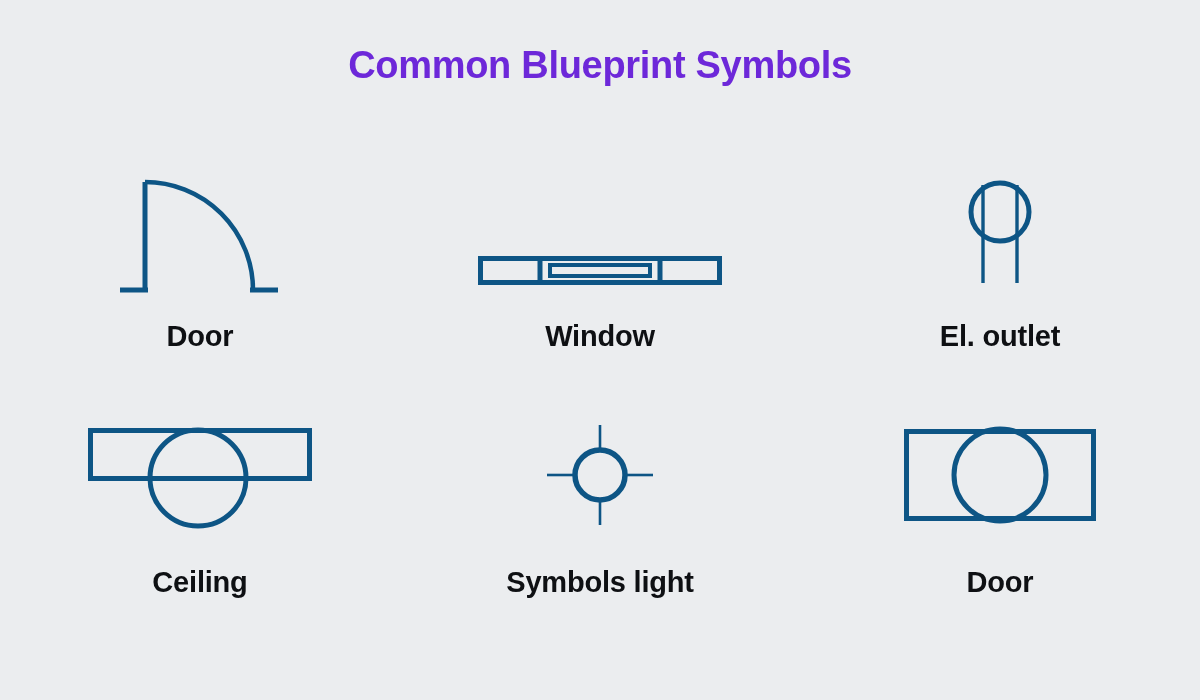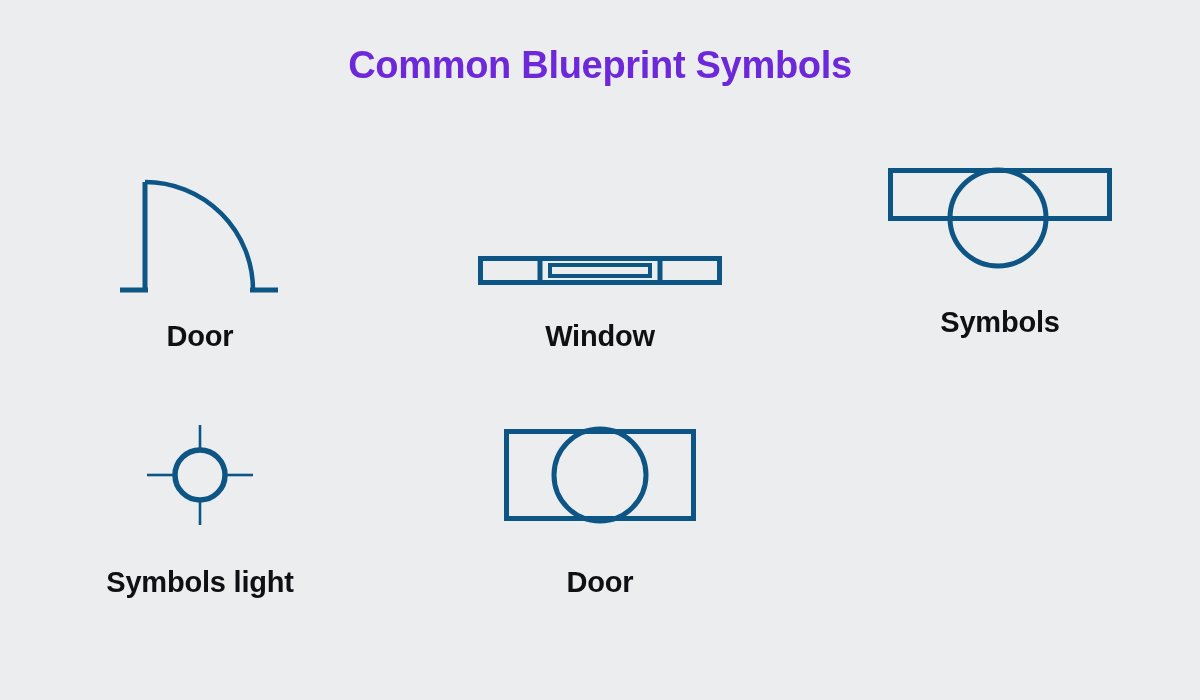--- a/index.html
+++ b/index.html
@@ -109,31 +109,44 @@
           <line x1="62" y1="88.5" x2="62" y2="112.5"></line>
 
           <line x1="182" y1="88.5" x2="182" y2="112.5"></line>
 
           <rect x="72" y="95" width="100" height="11" stroke-width="4"></rect>
         </svg>
       </div>
       <div class="symbol-label">Window</div>
     </div>
 
+    <div class="cell row1">
+      <div class="symbol-box">
+        <svg width="120" height="130" viewBox="0 0 120 130" fill="none" stroke="#0d5585">
+
+          <circle cx="60" cy="42" r="29" stroke-width="5"></circle>
+
+          <line x1="43" y1="15" x2="43" y2="113" stroke-width="3.4"></line>
+
+          <line x1="77" y1="15" x2="77" y2="113" stroke-width="3.4"></line>
+        </svg>
+      </div>
+      <div class="symbol-label">El. outlet</div>
+    </div>
 
     <div class="cell row2">
       <div class="symbol-box">
         <svg width="224" height="110" viewBox="0 0 224 110" fill="none" stroke="#0d5585" stroke-width="5">
 
           <rect x="2.5" y="10.5" width="219" height="48"></rect>
 
           <circle cx="110" cy="58" r="48"></circle>
         </svg>
       </div>
-      <div class="symbol-label">Symbols</div>
+      <div class="symbol-label">Ceiling</div>
     </div>
 
     <div class="cell row2">
       <div class="symbol-box">
         <svg width="110" height="110" viewBox="0 0 110 110" fill="none" stroke="#0d5585">
 
           <circle cx="55" cy="55" r="25" stroke-width="5.5"></circle>
 
           <line x1="55" y1="5" x2="55" y2="32" stroke-width="2.6"></line>
 

